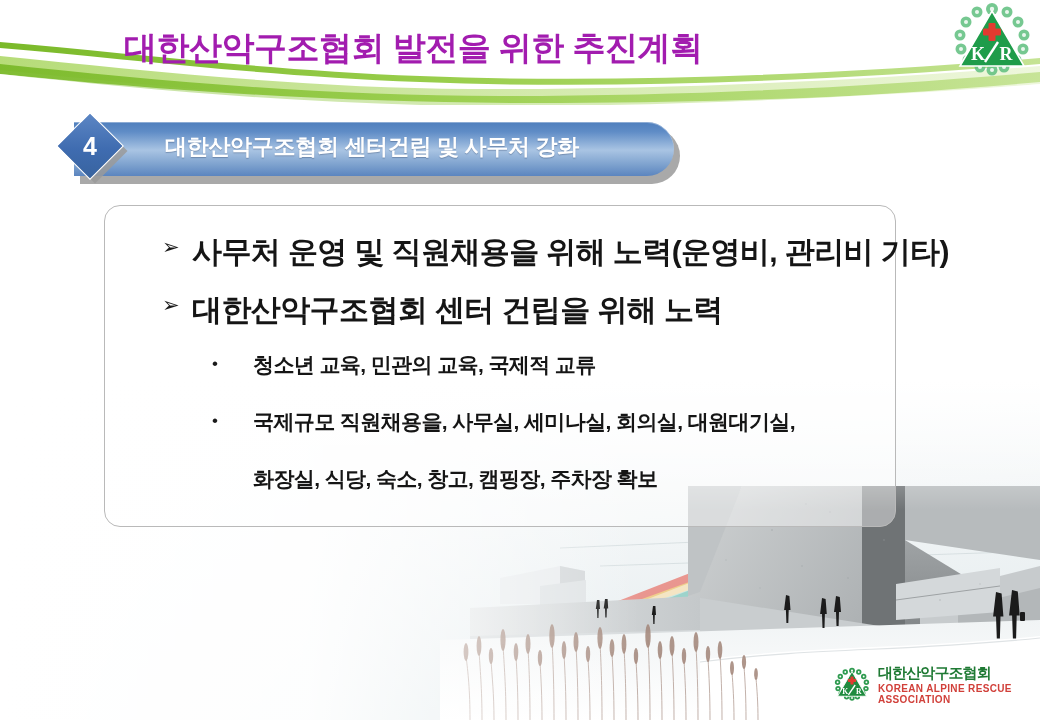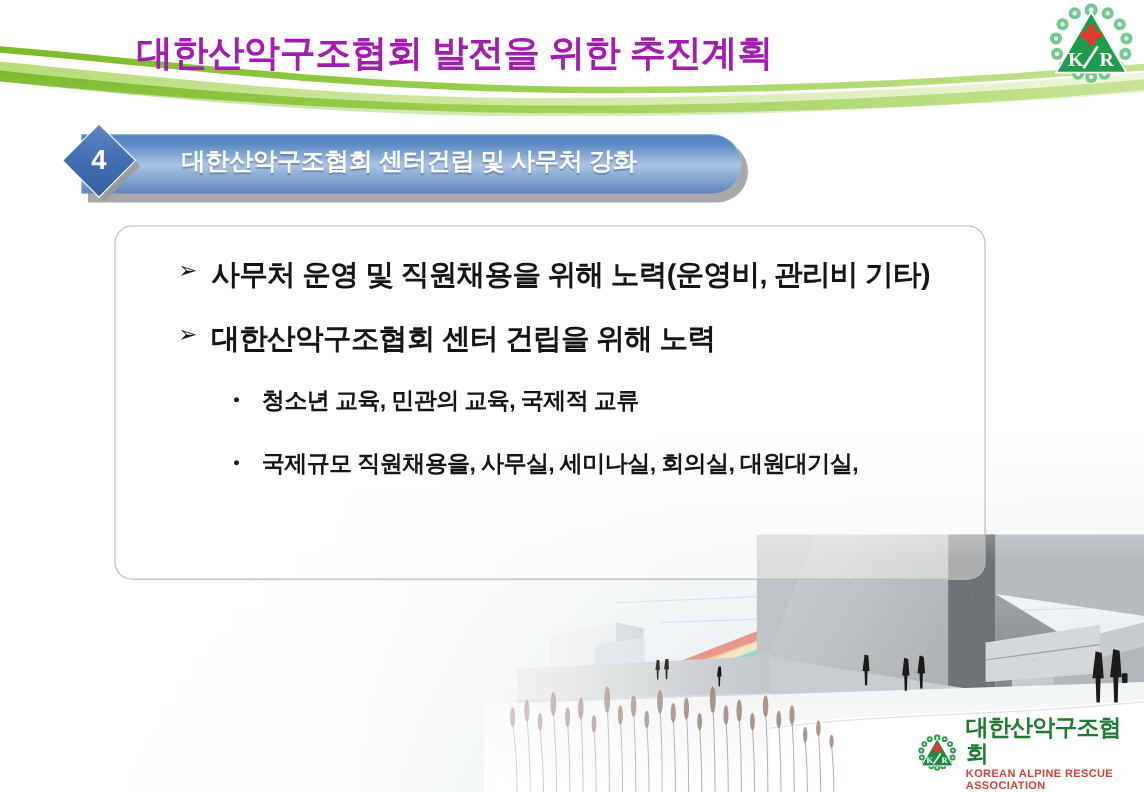--- a/index.html
+++ b/index.html
@@ -159,51 +159,52 @@
     white-space: nowrap;
   }
   .b-marker {
     font-size: 21px;
     color: #1a1a1a;
     width: 30px;
     flex: 0 0 30px;
     line-height: 1.1;
   }
   .b-text {
-    font-size: 26px;
+    font-size: 30px;
     font-weight: bold;
     color: #151515;
     letter-spacing: -0.6px;
     line-height: 1.15;
   }
   .sub-row .b-marker {
     font-size: 17px;
     width: 26px;
     flex: 0 0 26px;
     padding-top: 2px;
   }
   .sub-row .b-text {
     font-size: 21px;
+    margin-left: 15px;
   }
 
   
   .footer-logo {
     position: absolute;
     left: 834px;
     top: 662px;
     width: 200px;
     height: 46px;
     display: flex;
     align-items: center;
     gap: 8px;
   }
   .footer-logo-mark { width: 36px; height: 36px; flex: 0 0 36px; }
   .footer-logo-text { line-height: 1.1; }
   .flt-ko {
-    font-size: 21px;
+    font-size: 15px;
     font-weight: bold;
     color: #1f7a34;
     letter-spacing: -0.9px;
     display: block;
   }
   .flt-en {
     font-size: 10px;
     font-weight: bold;
     color: #d1403a;
     letter-spacing: 0.35px;
@@ -479,20 +480,23 @@
     <div class="bullet-row sub-row" style="left:108px; top:148px;">
       <span class="b-marker">•</span>
       <span class="b-text">청소년 교육, 민관의 교육, 국제적 교류</span>
     </div>
 
     <div class="bullet-row sub-row" style="left:108px; top:205px;">
       <span class="b-marker">•</span>
       <span class="b-text">국제규모  직원채용을, 사무실, 세미나실, 회의실, 대원대기실,</span>
     </div>
 
+    <div class="bullet-row sub-row" style="left:134px; top:262px;">
+      <span class="b-text">화장실, 식당, 숙소, 창고, 캠핑장, 주차장 확보</span>
+    </div>
 
   </div>
 
   <div class="footer-logo">
     <svg class="footer-logo-mark" viewBox="0 0 80 78" xmlns="http://www.w3.org/2000/svg">
       <g fill="#2f9b50">
         <circle cx="40" cy="7" r="6.5"></circle>
           <circle cx="55" cy="10" r="6"></circle>
           <circle cx="66" cy="20" r="6"></circle>
         <circle cx="72" cy="33" r="6"></circle>

